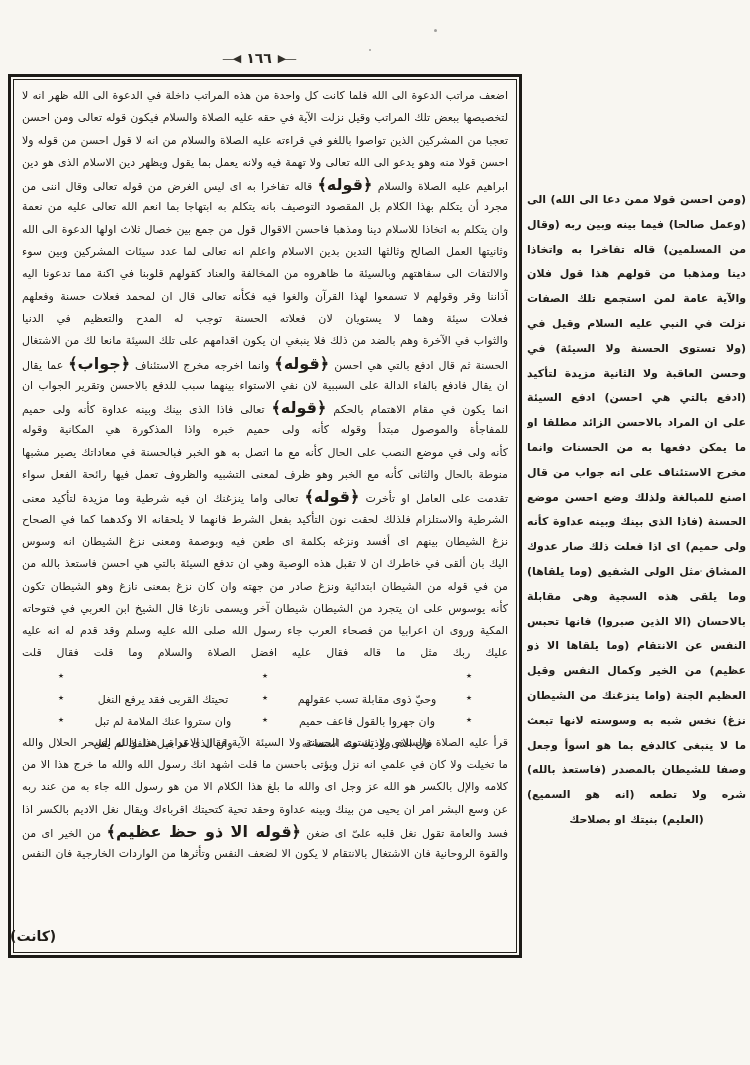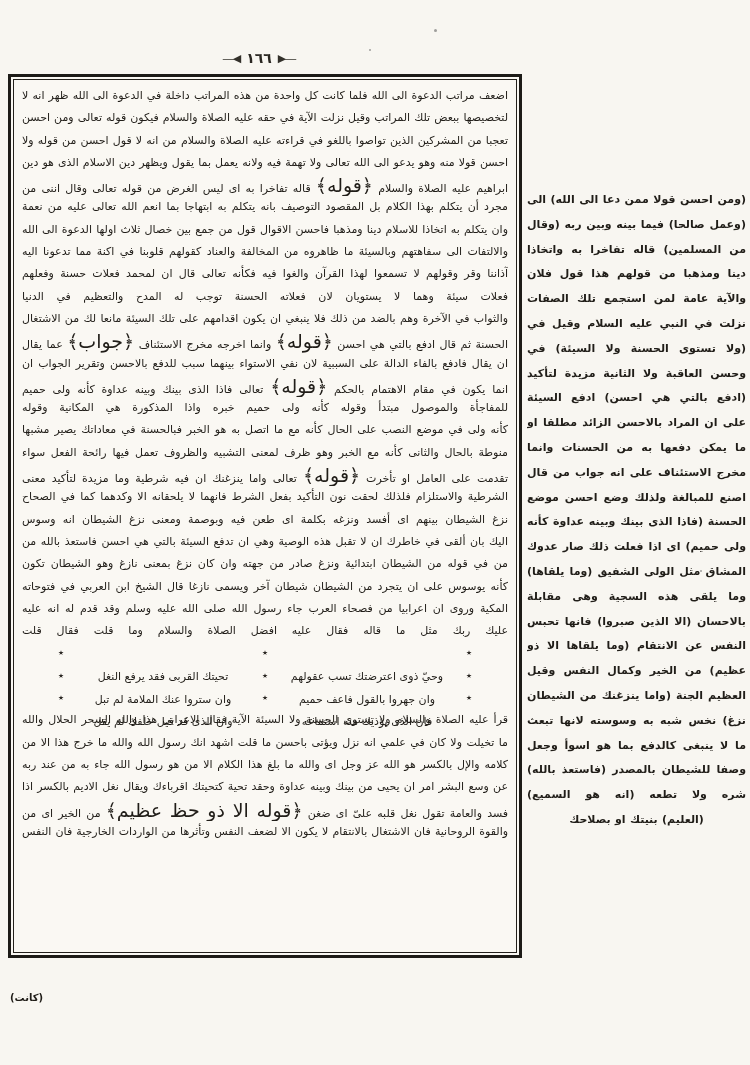--- a/index.html
+++ b/index.html
@@ -29,43 +29,43 @@
     padding:5px 8px 0 8px;
     direction:rtl;overflow:hidden;
   }
   .mline{
     font-size:11px;line-height:22.3px;white-space:normal;
     text-align:justify;text-align-last:justify;
     overflow:hidden;height:22.3px;
     word-spacing:0.5px;
   }
   .pre-lines .mline:nth-child(30){text-align-last:right;}
-  .lemma{font-weight:normal;font-size:19px;}
+  .lemma{font-weight:bold;font-size:16px;}
   
   .vline{
     display:flex;align-items:center;justify-content:center;
     height:22.3px;font-size:11px;line-height:22.3px;
   }
   .vstar{font-size:11px;padding:0 6px;color:#2a2722;}
   .hemi{width:186px;text-align:center;white-space:nowrap;overflow:hidden;margin-top:48px;}
   
   .margin{
     position:absolute;left:527px;top:188px;width:219px;
     direction:rtl;
     font-weight:bold;
   }
   .mgline{
     font-size:11px;line-height:24.8px;height:24.8px;overflow:hidden;
     text-align:justify;text-align-last:justify;word-spacing:0.5px;
   }
   .margin .mgline:last-child{text-align-last:center;}
   
   .catchword{
-    position:absolute;left:10px;top:992px;
-    font-size:10px;font-weight:bold;direction:rtl;
+    position:absolute;left:10px;top:928px;
+    font-size:14px;font-weight:bold;direction:rtl;
   }
   
   .speck{position:absolute;background:#555;border-radius:50%;opacity:.55;}
 </style>
 </head>
 <body>
 
 <div class="header-orn">
   <span class="arrow">―◀</span>
   <span class="pnum">١٦٦</span>
@@ -75,20 +75,21 @@
 <div class="frame">
   <div class="frame-inner">
     <div class="pre-lines">
         <div class="mline">اضعف مراتب الدعوة الى الله فلما كانت كل واحدة من هذه المراتب داخلة في الدعوة الى الله ظهر انه لا وجه</div>
         <div class="mline">لتخصيصها ببعض تلك المراتب وقيل نزلت الآية في حقه عليه الصلاة والسلام فيكون قوله تعالى ومن احسن قولا</div>
         <div class="mline">تعجبا من المشركين الذين تواصوا باللغو في قراءته عليه الصلاة والسلام من انه لا قول احسن من قوله ولا قائل</div>
         <div class="mline">احسن قولا منه وهو يدعو الى الله تعالى ولا تهمة فيه ولانه يعمل بما يقول ويظهر دين الاسلام الذى هو دين ابيكم</div>
         <div class="mline">ابراهيم عليه الصلاة والسلام <span class="lemma">﴿قوله﴾</span> قاله تفاخرا به اى ليس الغرض من قوله تعالى وقال اننى من المسلمين</div>
         <div class="mline">مجرد أن يتكلم بهذا الكلام بل المقصود التوصيف بانه يتكلم به ابتهاجا بما انعم الله تعالى عليه من نعمة الاسلام</div>
         <div class="mline">وان يتكلم به اتخاذا للاسلام دينا ومذهبا فاحسن الاقوال قول من جمع بين خصال ثلاث اولها الدعوة الى الله</div>
+        <div class="mline">وثانيتها العمل الصالح وثالثها التدين بدين الاسلام واعلم انه تعالى لما عدد سيئات المشركين وبين سوء</div>
         <div class="mline">والالتفات الى سفاهتهم وبالسيئة ما ظاهروه من المخالفة والعناد كقولهم قلوبنا في اكنة مما تدعونا اليه وفي</div>
         <div class="mline">آذاننا وقر وقولهم لا تسمعوا لهذا القرآن والغوا فيه فكأنه تعالى قال ان لمحمد فعلات حسنة وفعلهم</div>
         <div class="mline">فعلات سيئة وهما لا يستويان لان فعلاته الحسنة توجب له المدح والتعظيم في الدنيا</div>
         <div class="mline">والثواب في الآخرة وهم بالضد من ذلك فلا ينبغي ان يكون اقدامهم على تلك السيئة مانعا لك من الاشتغال بهذه</div>
         <div class="mline">الحسنة ثم قال ادفع بالتي هي احسن <span class="lemma">﴿قوله﴾</span> وانما اخرجه مخرج الاستئناف <span class="lemma">﴿جواب﴾</span> عما يقال الظاهر</div>
         <div class="mline">ان يقال فادفع بالفاء الدالة على السببية لان نفي الاستواء بينهما سبب للدفع بالاحسن وتقرير الجواب ان صورة</div>
         <div class="mline">انما يكون في مقام الاهتمام بالحكم <span class="lemma">﴿قوله﴾</span> تعالى فاذا الذى بينك وبينه عداوة كأنه ولى حميم <span class="lemma">﴿كلمة﴾</span> اذا فيه</div>
         <div class="mline">للمفاجأة والموصول مبتدأ وقوله كأنه ولى حميم خبره واذا المذكورة هي المكانية وقوله</div>
         <div class="mline">كأنه ولى في موضع النصب على الحال كأنه مع ما اتصل به هو الخبر فبالحسنة في معاداتك يصير مشبها بالولى والعادة</div>
         <div class="mline">منوطة بالحال والثانى كأنه مع الخبر وهو ظرف لمعنى التشبيه والظروف تعمل فيها رائحة الفعل سواء</div>
@@ -97,21 +98,21 @@
         <div class="mline">نزغ الشيطان بينهم اى أفسد ونزغه بكلمة اى طعن فيه وبوصمة ومعنى نزغ الشيطان انه وسوس</div>
         <div class="mline">اليك بان ألقى في خاطرك ان لا تقبل هذه الوصية وهي ان تدفع السيئة بالتي هي احسن فاستعذ بالله من شره وكلمة</div>
         <div class="mline">من في قوله من الشيطان ابتدائية ونزغ صادر من جهته وان كان نزغ بمعنى نازغ وهو الشيطان تكون</div>
         <div class="mline">كأنه يوسوس على ان يتجرد من الشيطان شيطان آخر ويسمى نازغا قال الشيخ ابن العربي في فتوحاته</div>
         <div class="mline">المكية وروى ان اعرابيا من فصحاء العرب جاء رسول الله صلى الله عليه وسلم وقد قدم له انه عليه الصلاة والسلام</div>
         <div class="mline">عليك ربك مثل ما قاله فقال عليه افضل الصلاة والسلام وما قلت فقال قلت</div>
       </div>
     <div class="verse-block">
         <div class="vline">
           <span class="vstar">٭</span>
-          <span class="hemi">وحيّ ذوى اعترضتك تسب عقولهم</span>
+          <span class="hemi">وحيّ ذوى مقابلة تسب عقولهم</span>
           <span class="vstar">٭</span>
           <span class="hemi">تحيتك القربى فقد يرفع النغل</span>
           <span class="vstar">٭</span>
         </div>
         <div class="vline">
           <span class="vstar">٭</span>
           <span class="hemi">وان جهروا بالقول فاعف حميم</span>
           <span class="vstar">٭</span>
           <span class="hemi">وان ستروا عنك الملامة لم تبل</span>
           <span class="vstar">٭</span>

